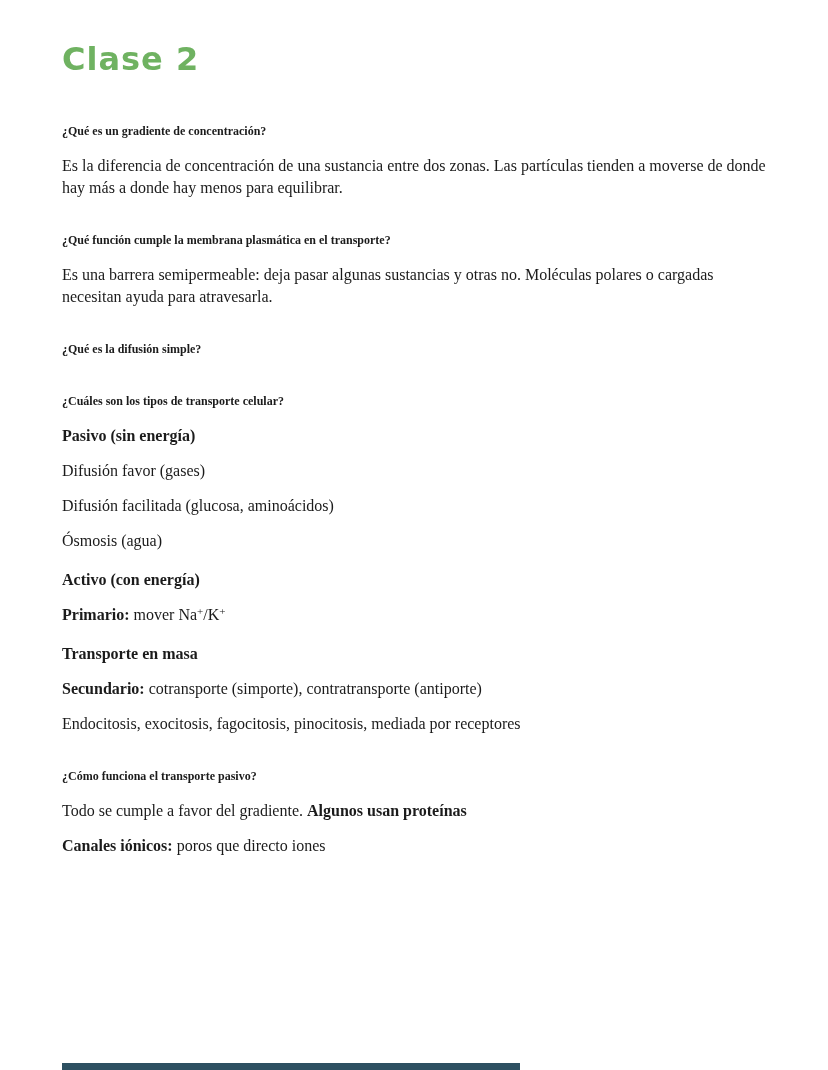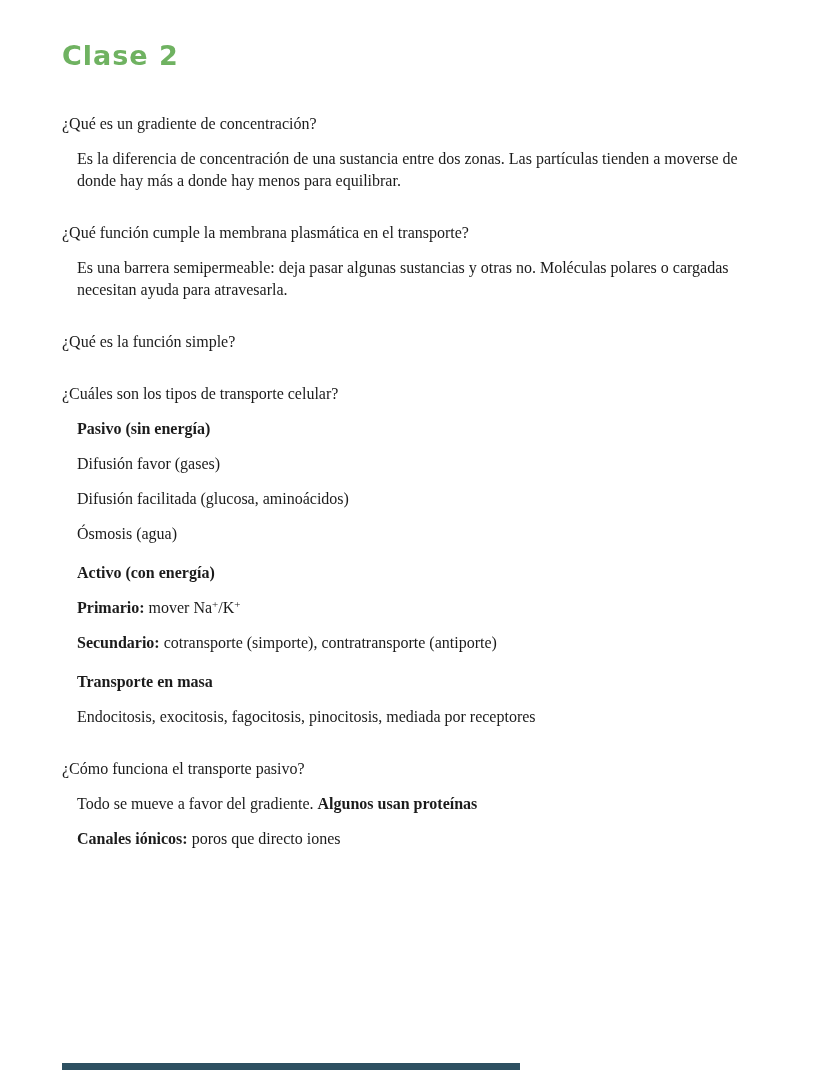--- a/index.html
+++ b/index.html
@@ -20,40 +20,40 @@
     width:828px;height:1070px;
     background:var(--page-bg);
     overflow:hidden;
   }
   .content{
     padding:40px 60px 0 62px;
   }
   .doc-title{
     font-family:"DejaVu Sans", sans-serif;
     font-weight:bold;
-    font-size:27px;
+    font-size:32px;
     letter-spacing:1px;
     color:var(--title-green);
     margin:0 0 42px 0;
   }
   .section{
     margin:0 0 30px 0;
   }
   .q-heading{
-    font-size:16px;
-    font-weight:normal;
+    font-size:12px;
+    font-weight:bold;
     color:var(--text-color);
     line-height:22px;
     margin:0 0 13px 0;
   }
   .para{
     font-size:16px;
     color:var(--text-color);
     line-height:22px;
-    margin:0 0 13px 15px;
+    margin:0 0 13px 0;
     max-width:706px;
   }
   .subgroup-heading{
     margin-top:17px;
   }
   .bold{font-weight:bold;}
   sub.chem{
     font-size:11px;
     line-height:0;
     vertical-align:-4px;
@@ -84,41 +84,41 @@
       <h2 class="q-heading">¿Qué es un gradiente de concentración?</h2>
       <p class="para">Es la diferencia de concentración de una sustancia entre dos zonas. Las partículas tienden a moverse de donde hay más a donde hay menos para equilibrar.</p>
     </div>
 
     <div class="section">
       <h2 class="q-heading">¿Qué función cumple la membrana plasmática en el transporte?</h2>
       <p class="para">Es una barrera semipermeable: deja pasar algunas sustancias y otras no. Moléculas polares o cargadas necesitan ayuda para atravesarla.</p>
     </div>
 
     <div class="section">
-      <h2 class="q-heading">¿Qué es la función simple?</h2>
+      <h2 class="q-heading">¿Qué es la difusión simple?</h2>
     </div>
 
     <div class="section">
       <h2 class="q-heading">¿Cuáles son los tipos de transporte celular?</h2>
 
       <p class="para bold">Pasivo (sin energía)</p>
       <p class="para">Difusión favor (gases)</p>
       <p class="para">Difusión facilitada (glucosa, aminoácidos)</p>
       <p class="para">Ósmosis (agua)</p>
 
       <p class="para bold subgroup-heading">Activo (con energía)</p>
       <p class="para"><span class="bold">Primario:</span><span> mover Na</span><sup class="chem">+</sup><span>/K</span><sup class="chem">+</sup></p>
+      <p class="para bold subgroup-heading">Transporte en masa</p>
+
       <p class="para"><span class="bold">Secundario:</span><span> cotransporte (simporte), contratransporte (antiporte)</span></p>
-
-      <p class="para bold subgroup-heading">Transporte en masa</p>
       <p class="para">Endocitosis, exocitosis, fagocitosis, pinocitosis, mediada por receptores</p>
     </div>
 
     <div class="section">
       <h2 class="q-heading">¿Cómo funciona el transporte pasivo?</h2>
-      <p class="para"><span>Todo se mueve a favor del gradiente. </span><span class="bold">Algunos usan proteínas</span></p>
+      <p class="para"><span>Todo se cumple a favor del gradiente. </span><span class="bold">Algunos usan proteínas</span></p>
       <p class="para"><span class="bold">Canales iónicos:</span><span> poros que directo iones</span></p>
     </div>
 
   </div>
 
   <div class="bottom-bar"></div>
 </div>
 
 </body></html>

